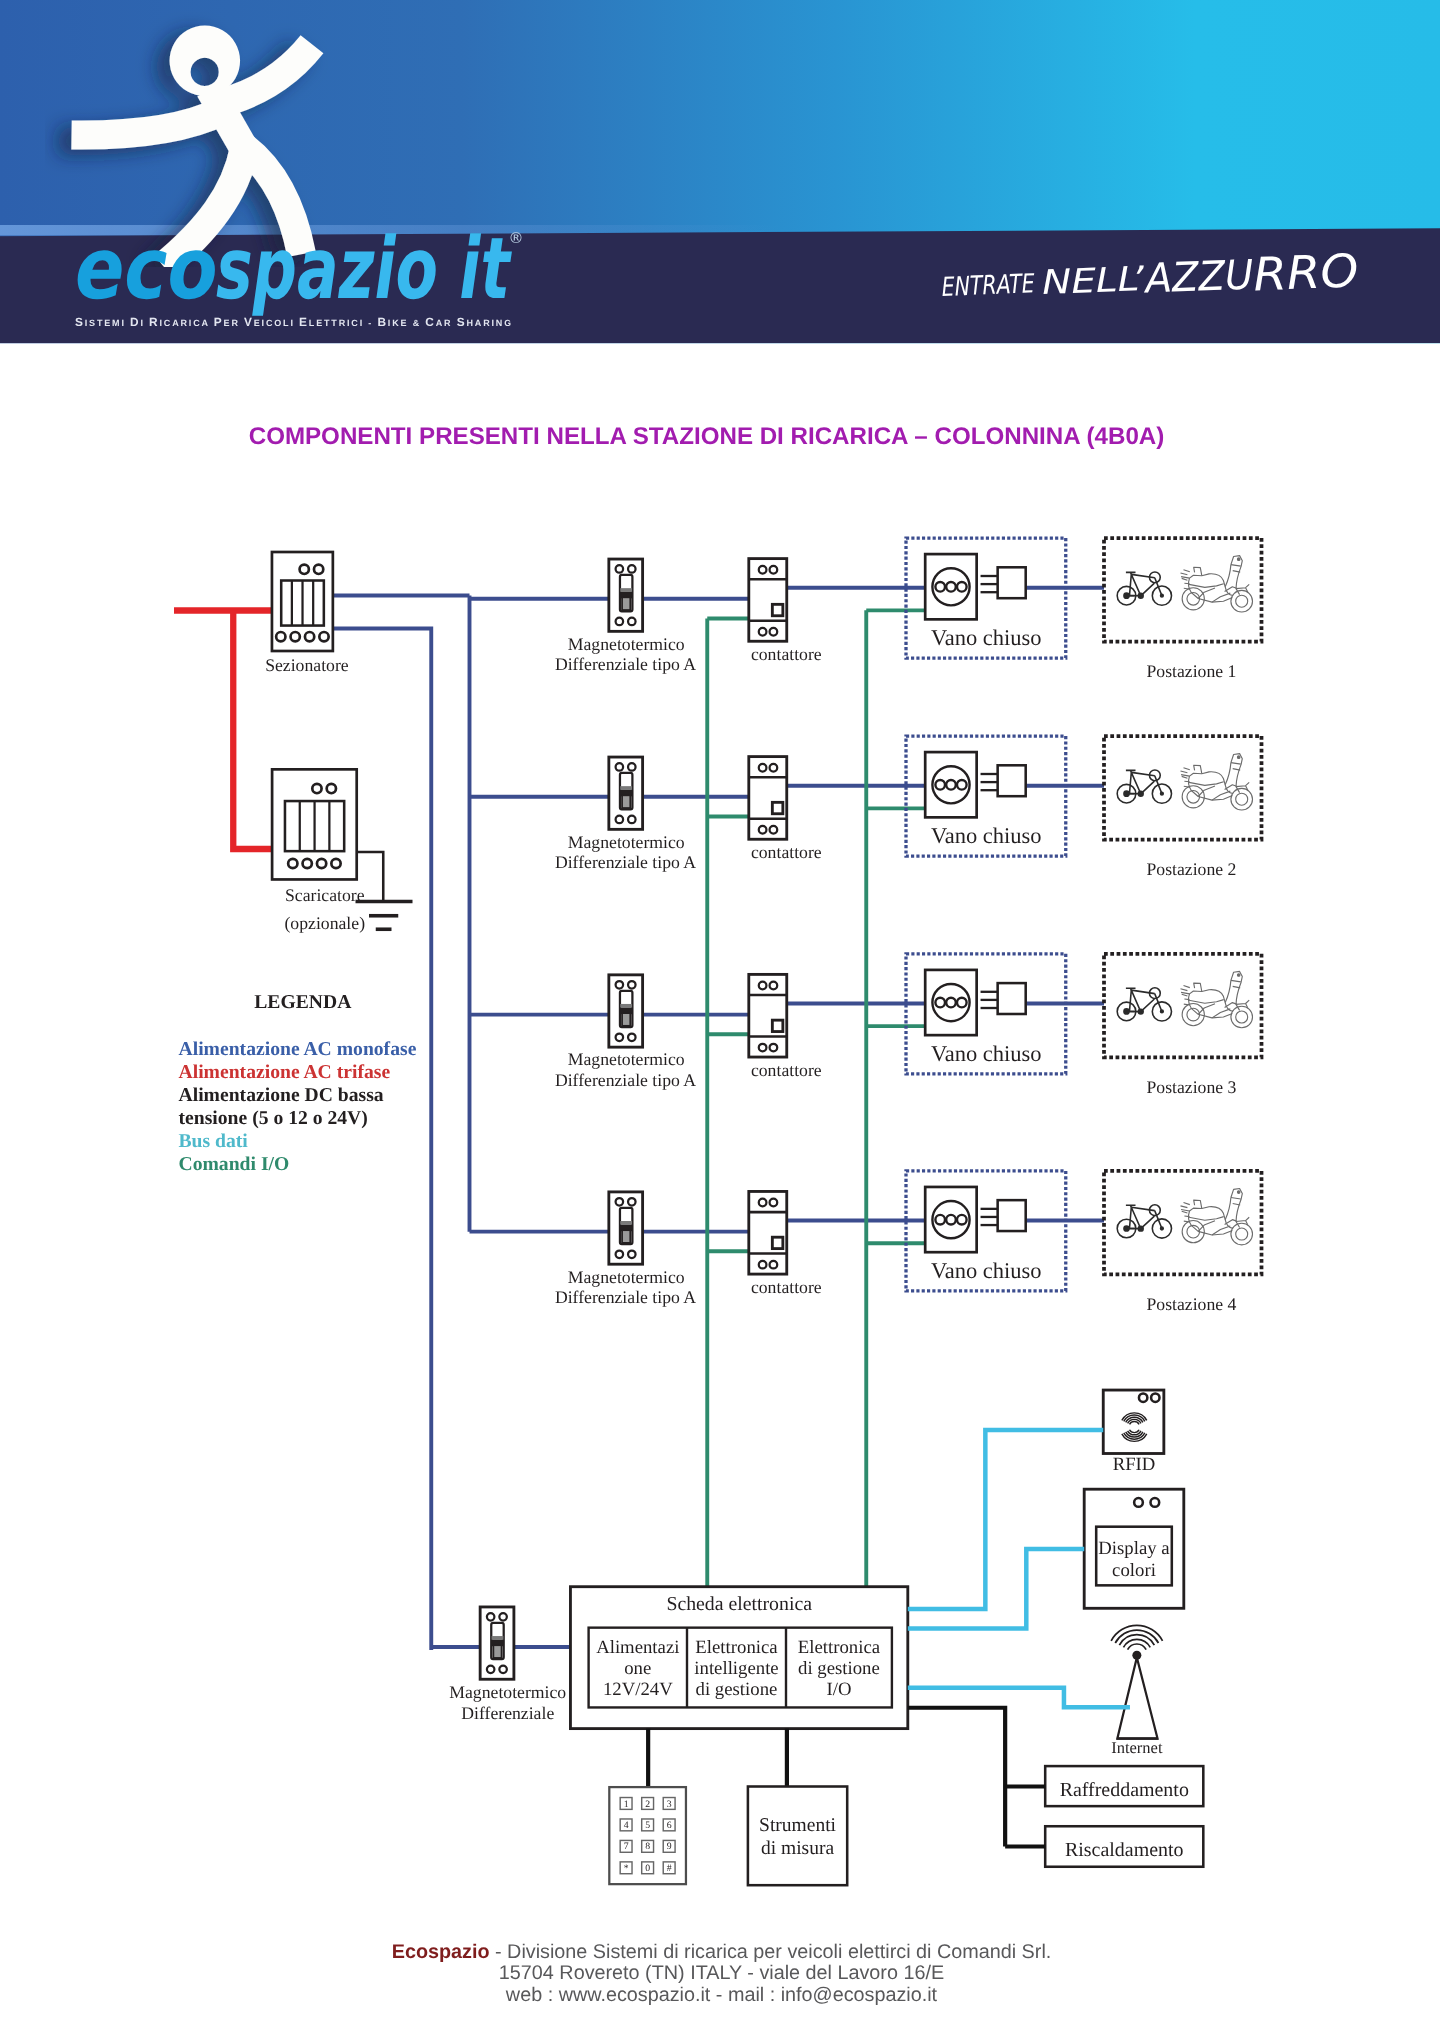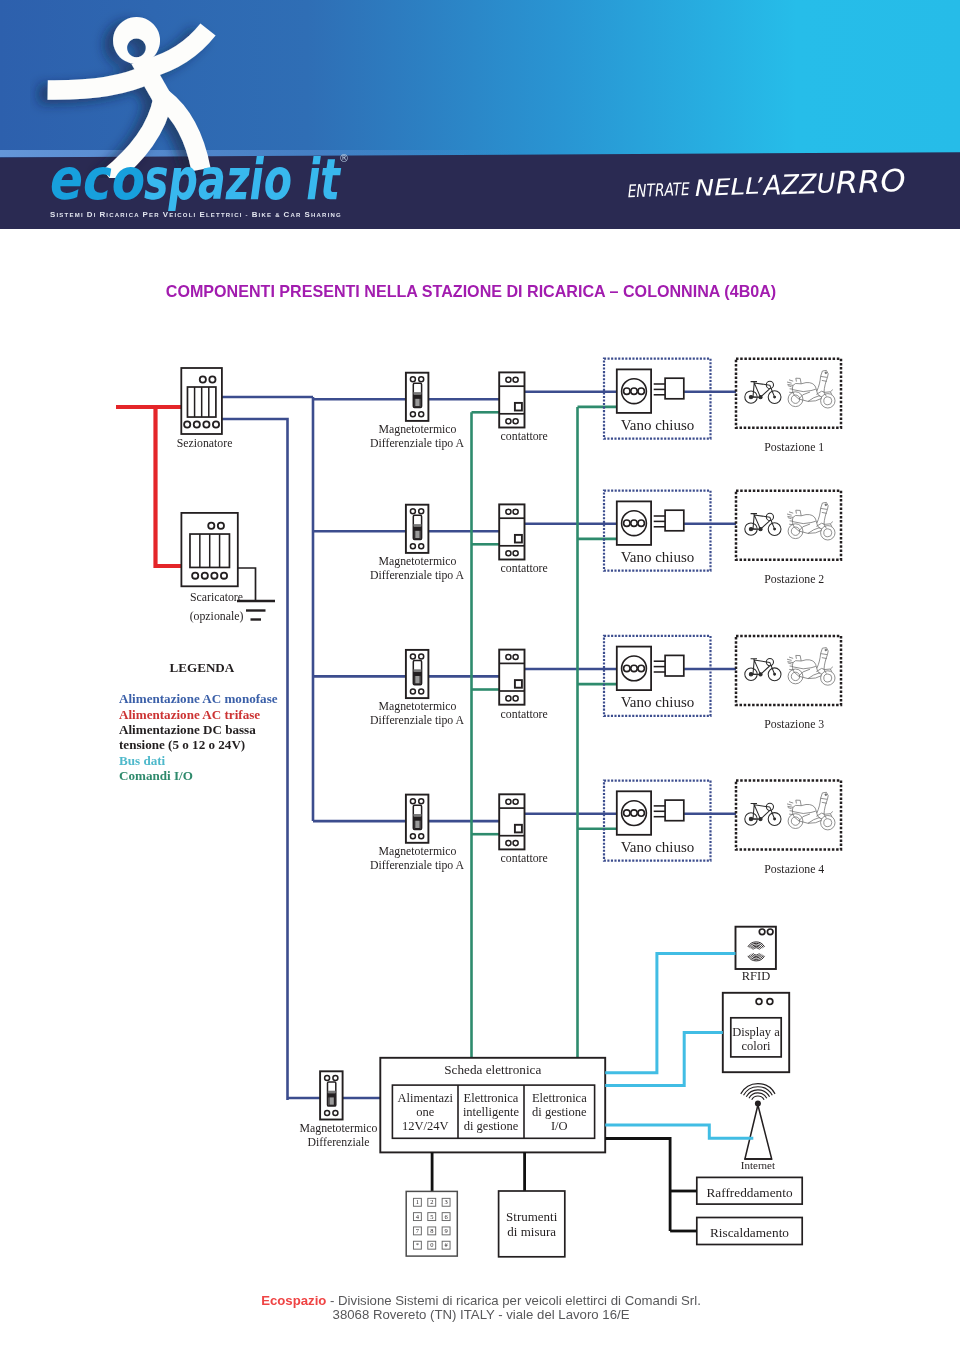--- a/index.html
+++ b/index.html
@@ -21,21 +21,21 @@
   #logo-tag .cap{font-size:7.9px;}
   #hdr-claim{position:absolute;left:620px;top:164px;width:320px;height:48px;}
   
   #title{position:absolute;left:0;top:282.4px;width:942px;text-align:center;
      font-family:"Liberation Sans",sans-serif;font-size:16.1px;font-weight:bold;color:#a21caf;}
   
   #diagram{position:absolute;left:0;top:0;width:960px;height:1347px;}
   
   #footer{position:absolute;left:2px;top:1293.5px;width:958px;text-align:center;
      font-family:"Liberation Sans",sans-serif;font-size:13.2px;color:#58585a;line-height:14.8px;}
-  #footer .l1 b{color:#ef4444;}
+  #footer .l1 b{color:#7f1d1d;}
 </style>
 </head>
 <body>
 
 <div id="page">
   <div id="header">
     <div id="hdr-gradient"></div>
     <div id="hdr-hilite"></div>
     <div id="hdr-band"></div>
     <svg id="logo-figure" viewBox="0 0 200 165" width="200" height="165">
@@ -352,15 +352,16 @@
         <text x="417.4" y="1247.25" text-anchor="middle" font-family="'Liberation Serif',serif" font-size="6.5" fill="#231f20">*</text>
         <text x="431.75" y="1247.25" text-anchor="middle" font-family="'Liberation Serif',serif" font-size="6.5" fill="#231f20">0</text>
         <text x="446.09999999999997" y="1247.25" text-anchor="middle" font-family="'Liberation Serif',serif" font-size="6.5" fill="#231f20">#</text>
         <text x="531.7" y="1220.8" text-anchor="middle" font-family="'Liberation Serif',serif" font-size="13" fill="#231f20">Strumenti</text>
         <text x="531.7" y="1235.7" text-anchor="middle" font-family="'Liberation Serif',serif" font-size="13" fill="#231f20">di misura</text>
       </g>
   </svg>
 
   <div id="footer">
     <div class="l1"><b>Ecospazio</b><span> - Divisione Sistemi di ricarica per veicoli elettirci di Comandi Srl.</span></div>
-    <div>38068 Rovereto (TN) ITALY - viale del Lavoro 16/E</div>
+    <div>15704 Rovereto (TN) ITALY - viale del Lavoro 16/E</div>
+    <div>web : www.ecospazio.it - mail : info@ecospazio.it</div>
   </div>
 </div>
 
 </body></html>

